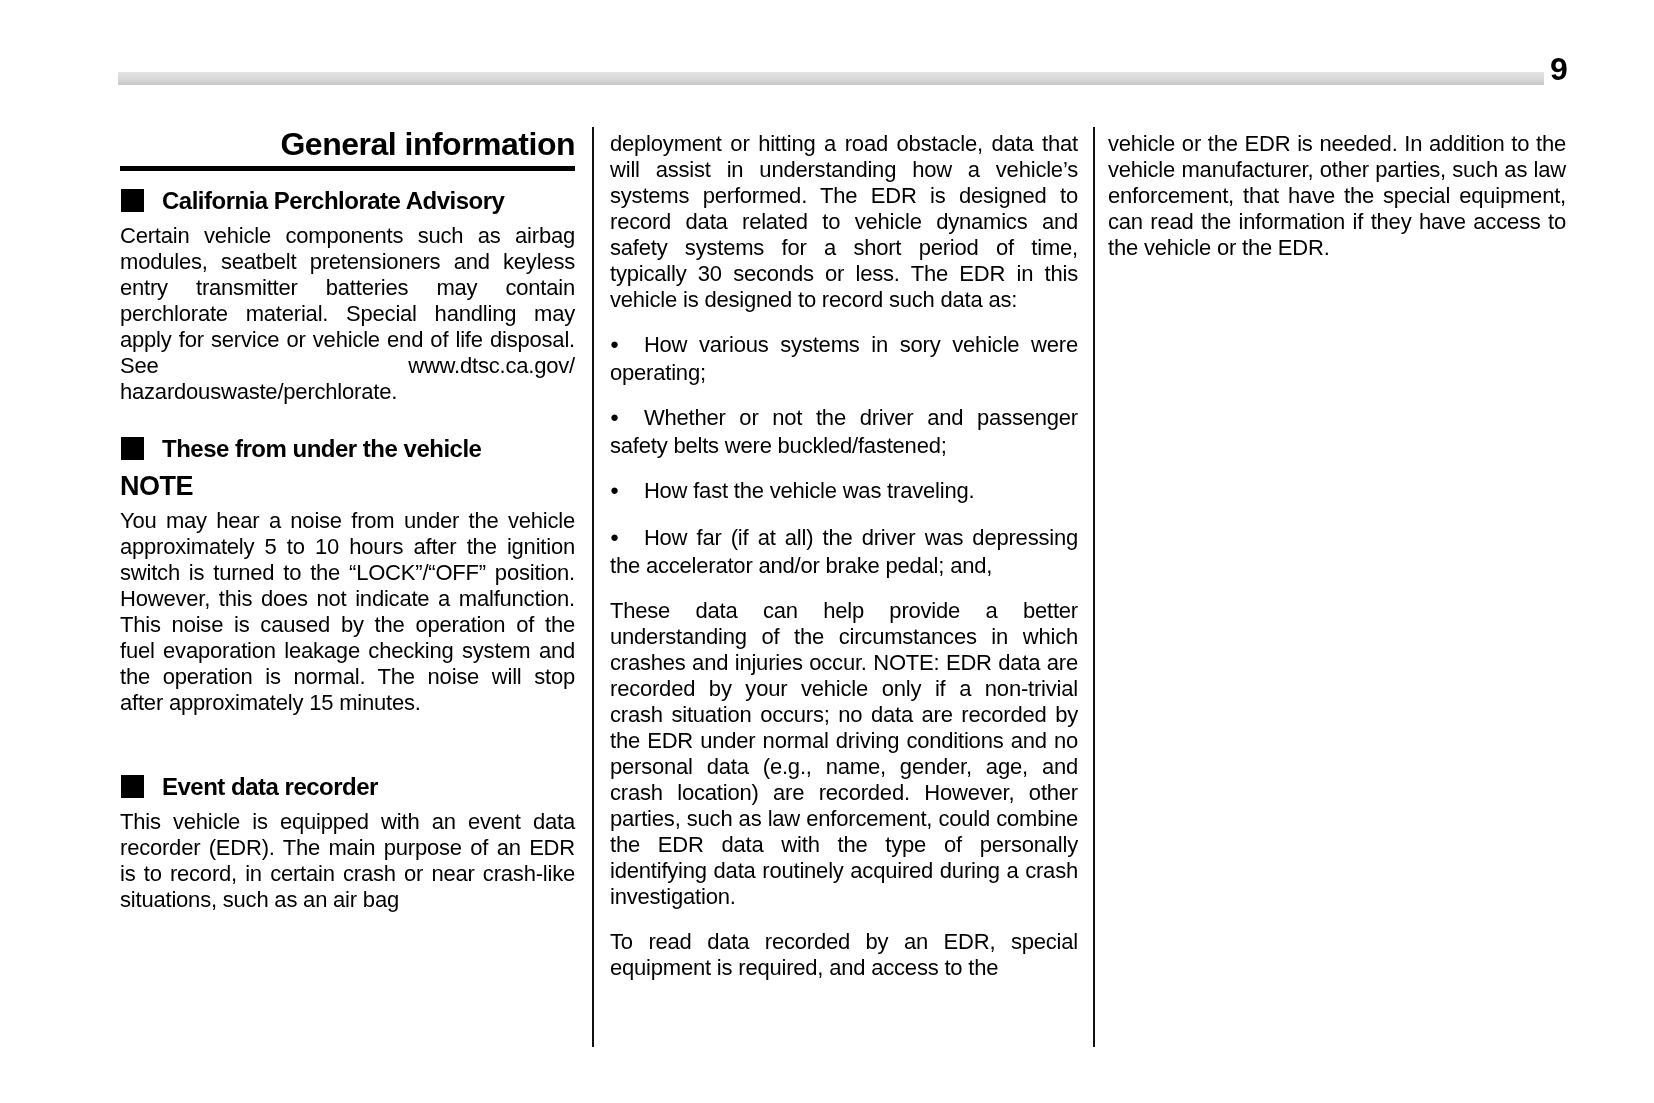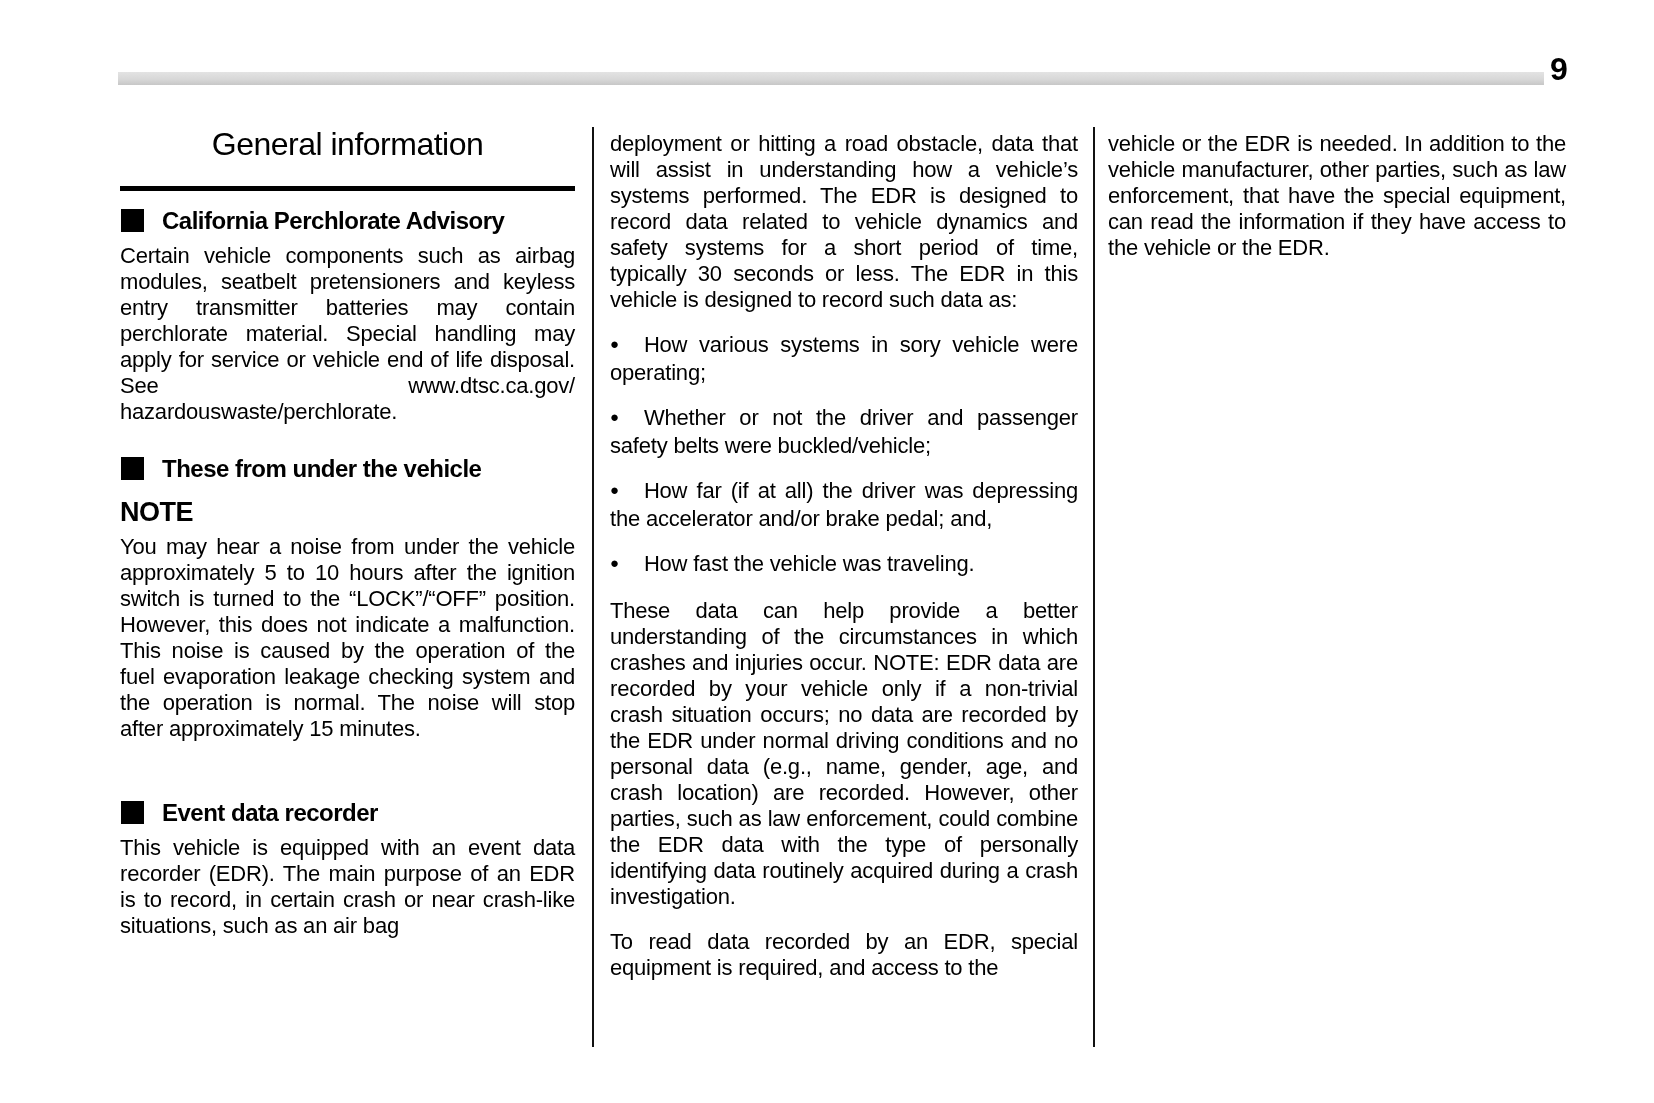--- a/index.html
+++ b/index.html
@@ -46,25 +46,25 @@
     letter-spacing: -0.2px;
     text-align: justify;
   }
   .col-left  { left: 120px;  top: 126px; width: 455px; }
   .col-mid   { left: 610px;  top: 131px; width: 468px; }
   .col-right { left: 1108px; top: 131px; width: 458px; }
 
   .main-heading {
     font-size: 32px;
     line-height: 36px;
-    font-weight: 400;
+    font-weight: 700;
     letter-spacing: -0.5px;
-    text-align: center;
+    text-align: right;
     border-bottom: 5px solid #000;
-    padding-bottom: 24px;
+    padding-bottom: 4px;
     margin-bottom: 13px;
   }
 
   .section-heading {
     display: flex;
     align-items: flex-start;
     font-size: 24px;
     line-height: 33px;
     font-weight: 700;
     letter-spacing: -0.5px;
@@ -81,21 +81,21 @@
 
   .sec-noise { margin-top: 27px; }
   .sec-event { margin-top: 54px; }
 
   .note-label {
     font-size: 27px;
     line-height: 30px;
     font-weight: 700;
     letter-spacing: -0.5px;
     text-align: left;
-    margin: 12px 0 7px 0;
+    margin: 6px 0 7px 0;
   }
 
   p.body { margin: 0 0 19px 0; }
   p.flush { margin-bottom: 0; }
   .bold { font-weight: 400; }
 
   .para-lead { margin-bottom: 8px; }
   .bullet { margin-bottom: 7px; }
   .dot {
     display: inline-block;
@@ -145,25 +145,25 @@
     </div>
 
   </div>
 
   <div class="col col-mid">
 
     <p class="body para-lead">deployment or hitting a road obstacle, data that will assist in understanding how a vehicle’s systems performed. The EDR is designed to record data related to vehicle dynamics and safety systems for a short period of time, typically 30 seconds or less. The EDR in this vehicle is designed to record such data as:</p>
 
     <p class="body bullet"><span class="dot">●</span><span>How various systems in sory vehicle were operating;</span></p>
 
-    <p class="body bullet"><span class="dot">●</span><span>Whether or not the driver and passen­ger safety belts were buckled/vehicle;</span></p>
+    <p class="body bullet"><span class="dot">●</span><span>Whether or not the driver and passen­ger safety belts were buckled/fastened;</span></p>
+
+    <p class="body bullet"><span class="dot">●</span><span>How fast the vehicle was traveling.</span></p>
 
     <p class="body bullet"><span class="dot">●</span><span>How far (if at all) the driver was depressing the accelerator and/or brake pedal; and,</span></p>
-
-    <p class="body bullet"><span class="dot">●</span><span>How fast the vehicle was traveling.</span></p>
 
     <p class="body" style="margin-top:16px;">These data can help provide a better understanding of the circumstances in which crashes and injuries occur. NOTE: EDR data are recorded by your vehicle only if a non-trivial crash situation occurs; no data are recorded by the EDR under normal driving conditions and no personal data (e.g., name, gender, age, and crash location) are recorded. However, other parties, such as law enforcement, could combine the EDR data with the type of personally identifying data routinely ac­quired during a crash investigation.</p>
 
     <p class="body flush">To read data recorded by an EDR, special equipment is required, and access to the</p>
 
   </div>
 
   <div class="col col-right">
     <p class="body flush">vehicle or the EDR is needed. In addition to the vehicle manufacturer, other parties, such as law enforcement, that have the special equipment, can read the informa­tion if they have access to the vehicle or the EDR.</p>
   </div>

